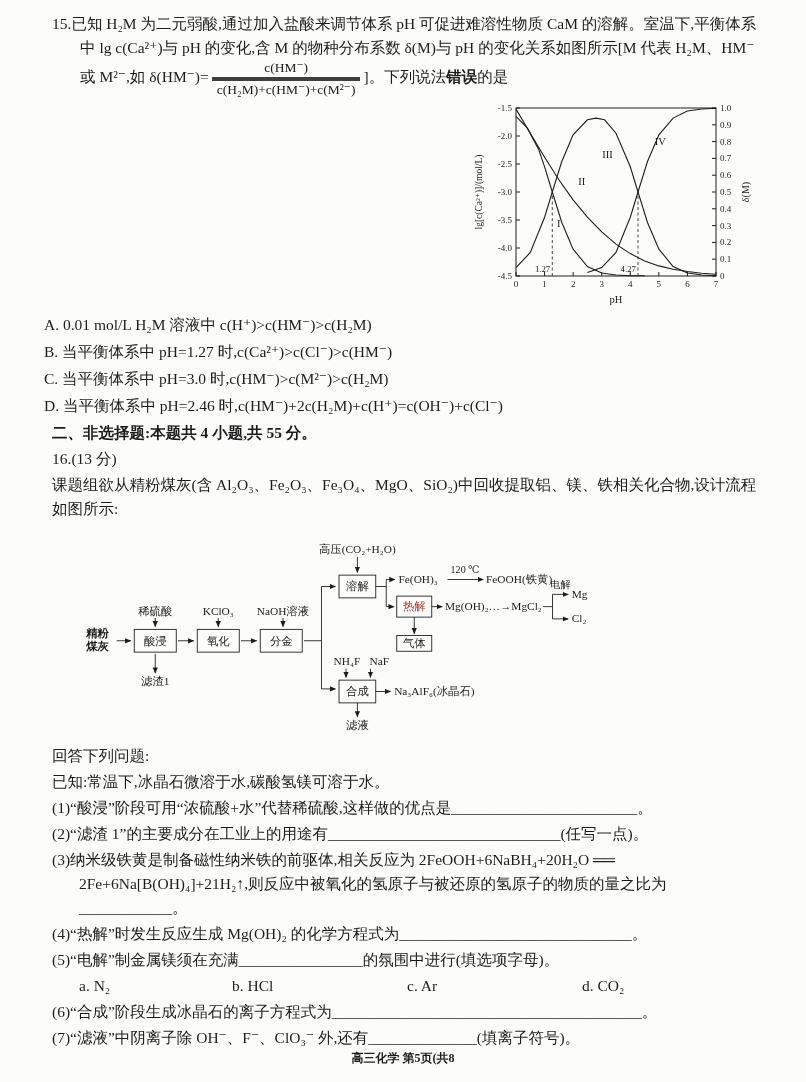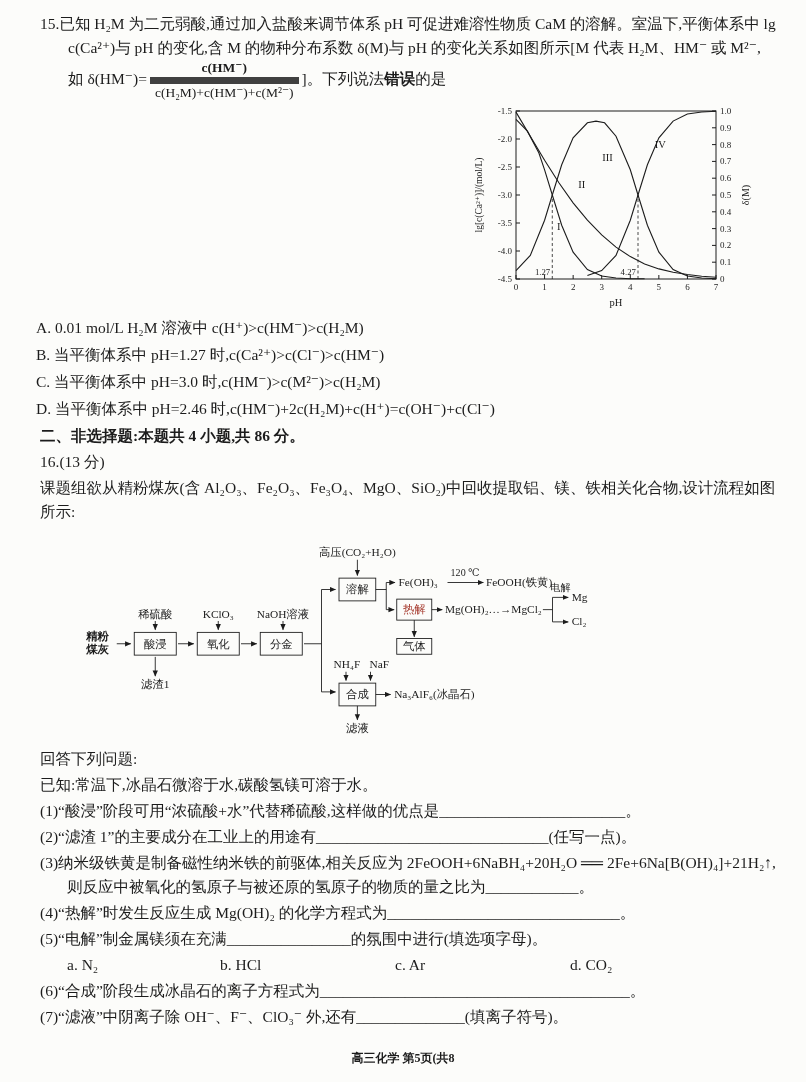--- a/index.html
+++ b/index.html
@@ -1,26 +1,26 @@
 <!DOCTYPE html>
 <html><head>
 <meta charset="utf-8">
 <style>
   html,body{margin:0;padding:0;}
   body{background:#e9e9e7;}
   .page{position:relative;width:806px;height:1082px;margin:0 auto;background:#fcfcfa;color:#1c1c1c;
         font-family:"Liberation Serif","DejaVu Serif",serif;font-size:15.5px;line-height:1.55;overflow:hidden;}
   .content{padding:10px 26px 0 36px;}
-  p{margin:2px 4px;}
+  p{margin:2px 16px;}
   .hang{padding-left:28px;text-indent:-28px;}
   .sub{padding-left:27px;text-indent:-27px;}
   .bold{font-weight:bold;}
-  .option{margin:3px 0;}
+  .option{margin:3px 8px;}
   .frac{display:inline-block;vertical-align:middle;text-align:center;line-height:1.15;font-size:13.5px;margin:0 3px;text-indent:0;}
-  .frac .num{display:block;padding:0 5px 1px;border-bottom:7px solid #404040;font-weight:bold;}
+  .frac .num{display:block;padding:0 5px 1px;border-bottom:4px solid #404040;}
   .frac .den{display:block;padding:1px 5px 0;}
   .figure{display:flex;justify-content:flex-end;margin:4px 0;}
   .figure.chart{transform:translateX(-18px);}
   .flowwrap{margin:6px 0 4px 30px;}
   svg text{font-family:"Liberation Serif","DejaVu Serif",serif;fill:#1c1c1c;}
   .flow line,.flow polyline{stroke:#1c1c1c;stroke-width:1;fill:none;}
   .flow rect{stroke:#1c1c1c;fill:none;stroke-width:1;}
   .flow text{font-size:13px;}
   .flow text.small{font-size:11.5px;}
   .flow text.red{fill:#a63a2e;}
@@ -109,21 +109,21 @@
           <text transform="translate(279 91) rotate(-90)" text-anchor="middle" font-size="10">δ(M)</text>
           <text x="146" y="202" text-anchor="middle" font-size="10.5">pH</text>
         </svg>
     </div>
 
     <p class="option"><span>A.</span> <span>0.01 mol/L H₂M 溶液中 c(H⁺)&gt;c(HM⁻)&gt;c(H₂M)</span></p>
     <p class="option"><span>B.</span> <span>当平衡体系中 pH=1.27 时,c(Ca²⁺)&gt;c(Cl⁻)&gt;c(HM⁻)</span></p>
     <p class="option"><span>C.</span> <span>当平衡体系中 pH=3.0 时,c(HM⁻)&gt;c(M²⁻)&gt;c(H₂M)</span></p>
     <p class="option"><span>D.</span> <span>当平衡体系中 pH=2.46 时,c(HM⁻)+2c(H₂M)+c(H⁺)=c(OH⁻)+c(Cl⁻)</span></p>
 
-    <p class="hang bold">二、非选择题:本题共 4 小题,共 86 分。</p>
+    <p class="hang bold">二、非选择题:本题共 4 小题,共 55 分。</p>
 
     <p class="hang">16.(13 分)</p>
     <p>课题组欲从精粉煤灰(含 Al₂O₃、Fe₂O₃、Fe₃O₄、MgO、SiO₂)中回收提取铝、镁、铁相关化合物,设计流程如图所示:</p>
 
     <div class="flowwrap">
       <svg class="flow" width="560" viewBox="0 0 640 235" xmlns="http://www.w3.org/2000/svg">
         <defs>
           <marker id="ah" markerWidth="8" markerHeight="8" refX="6.5" refY="3" orient="auto" markerUnits="userSpaceOnUse">
             <path d="M0,0L7,3L0,6Z" fill="#1c1c1c"></path>
           </marker>

